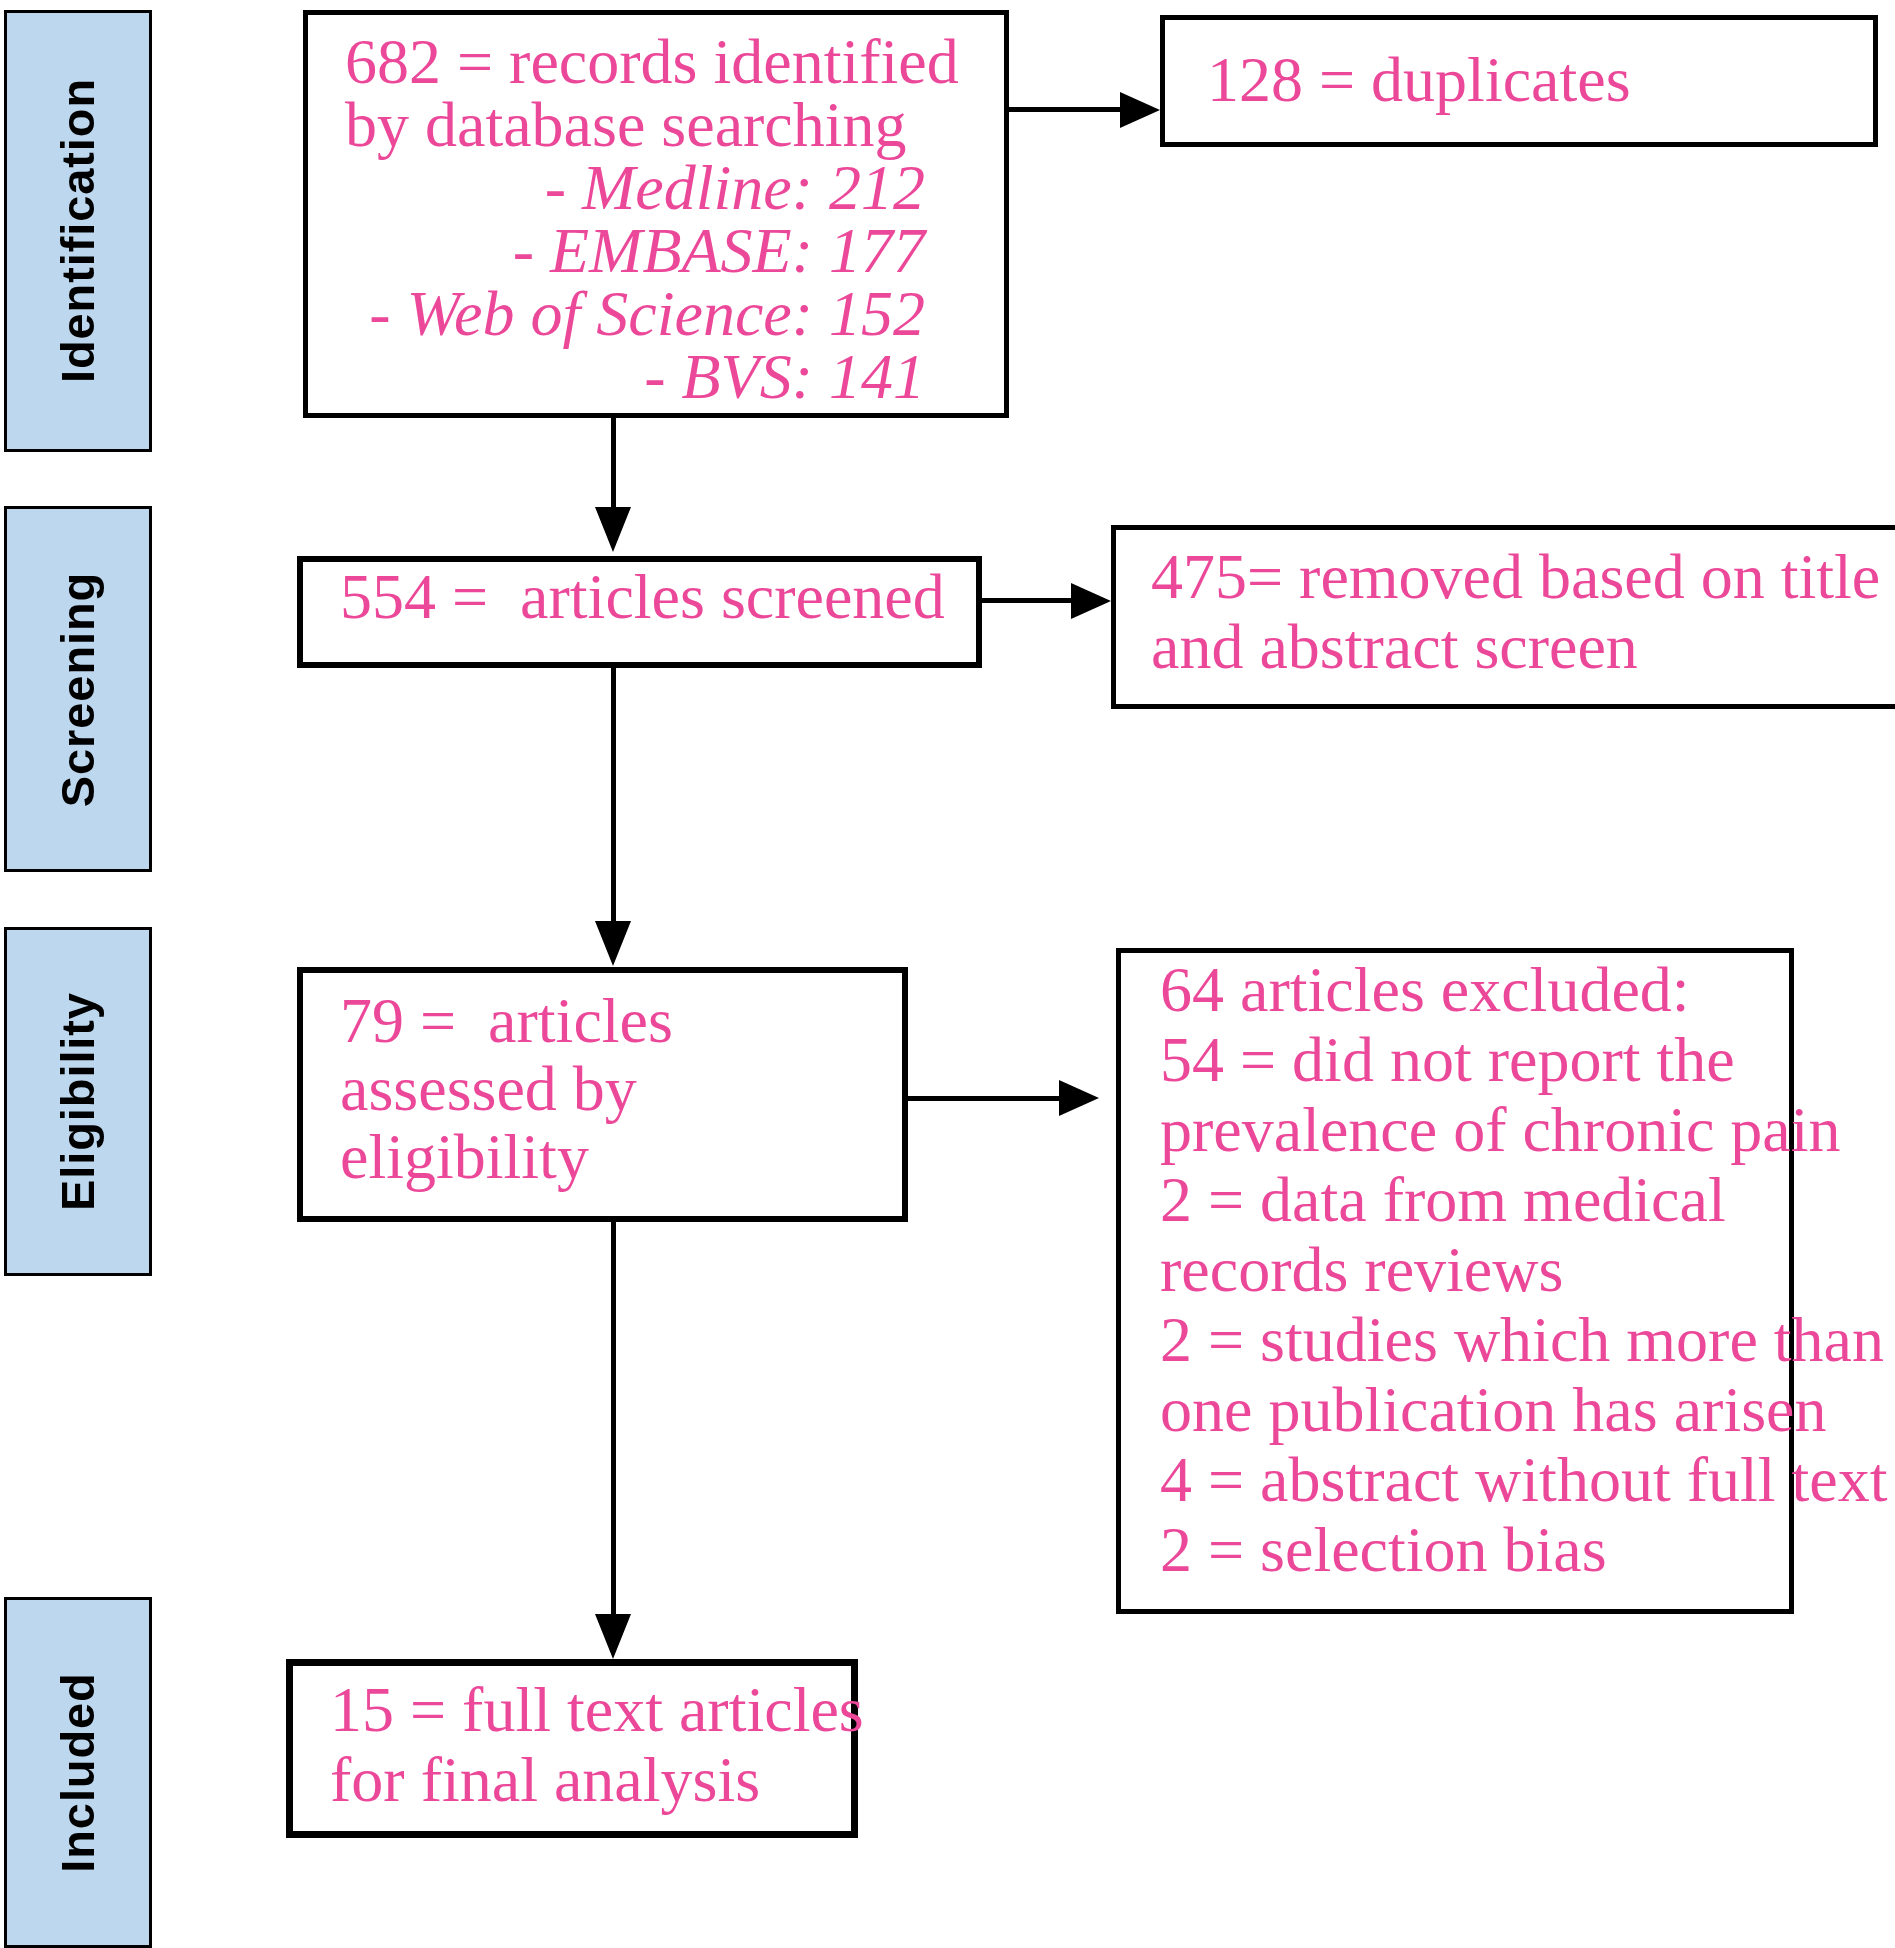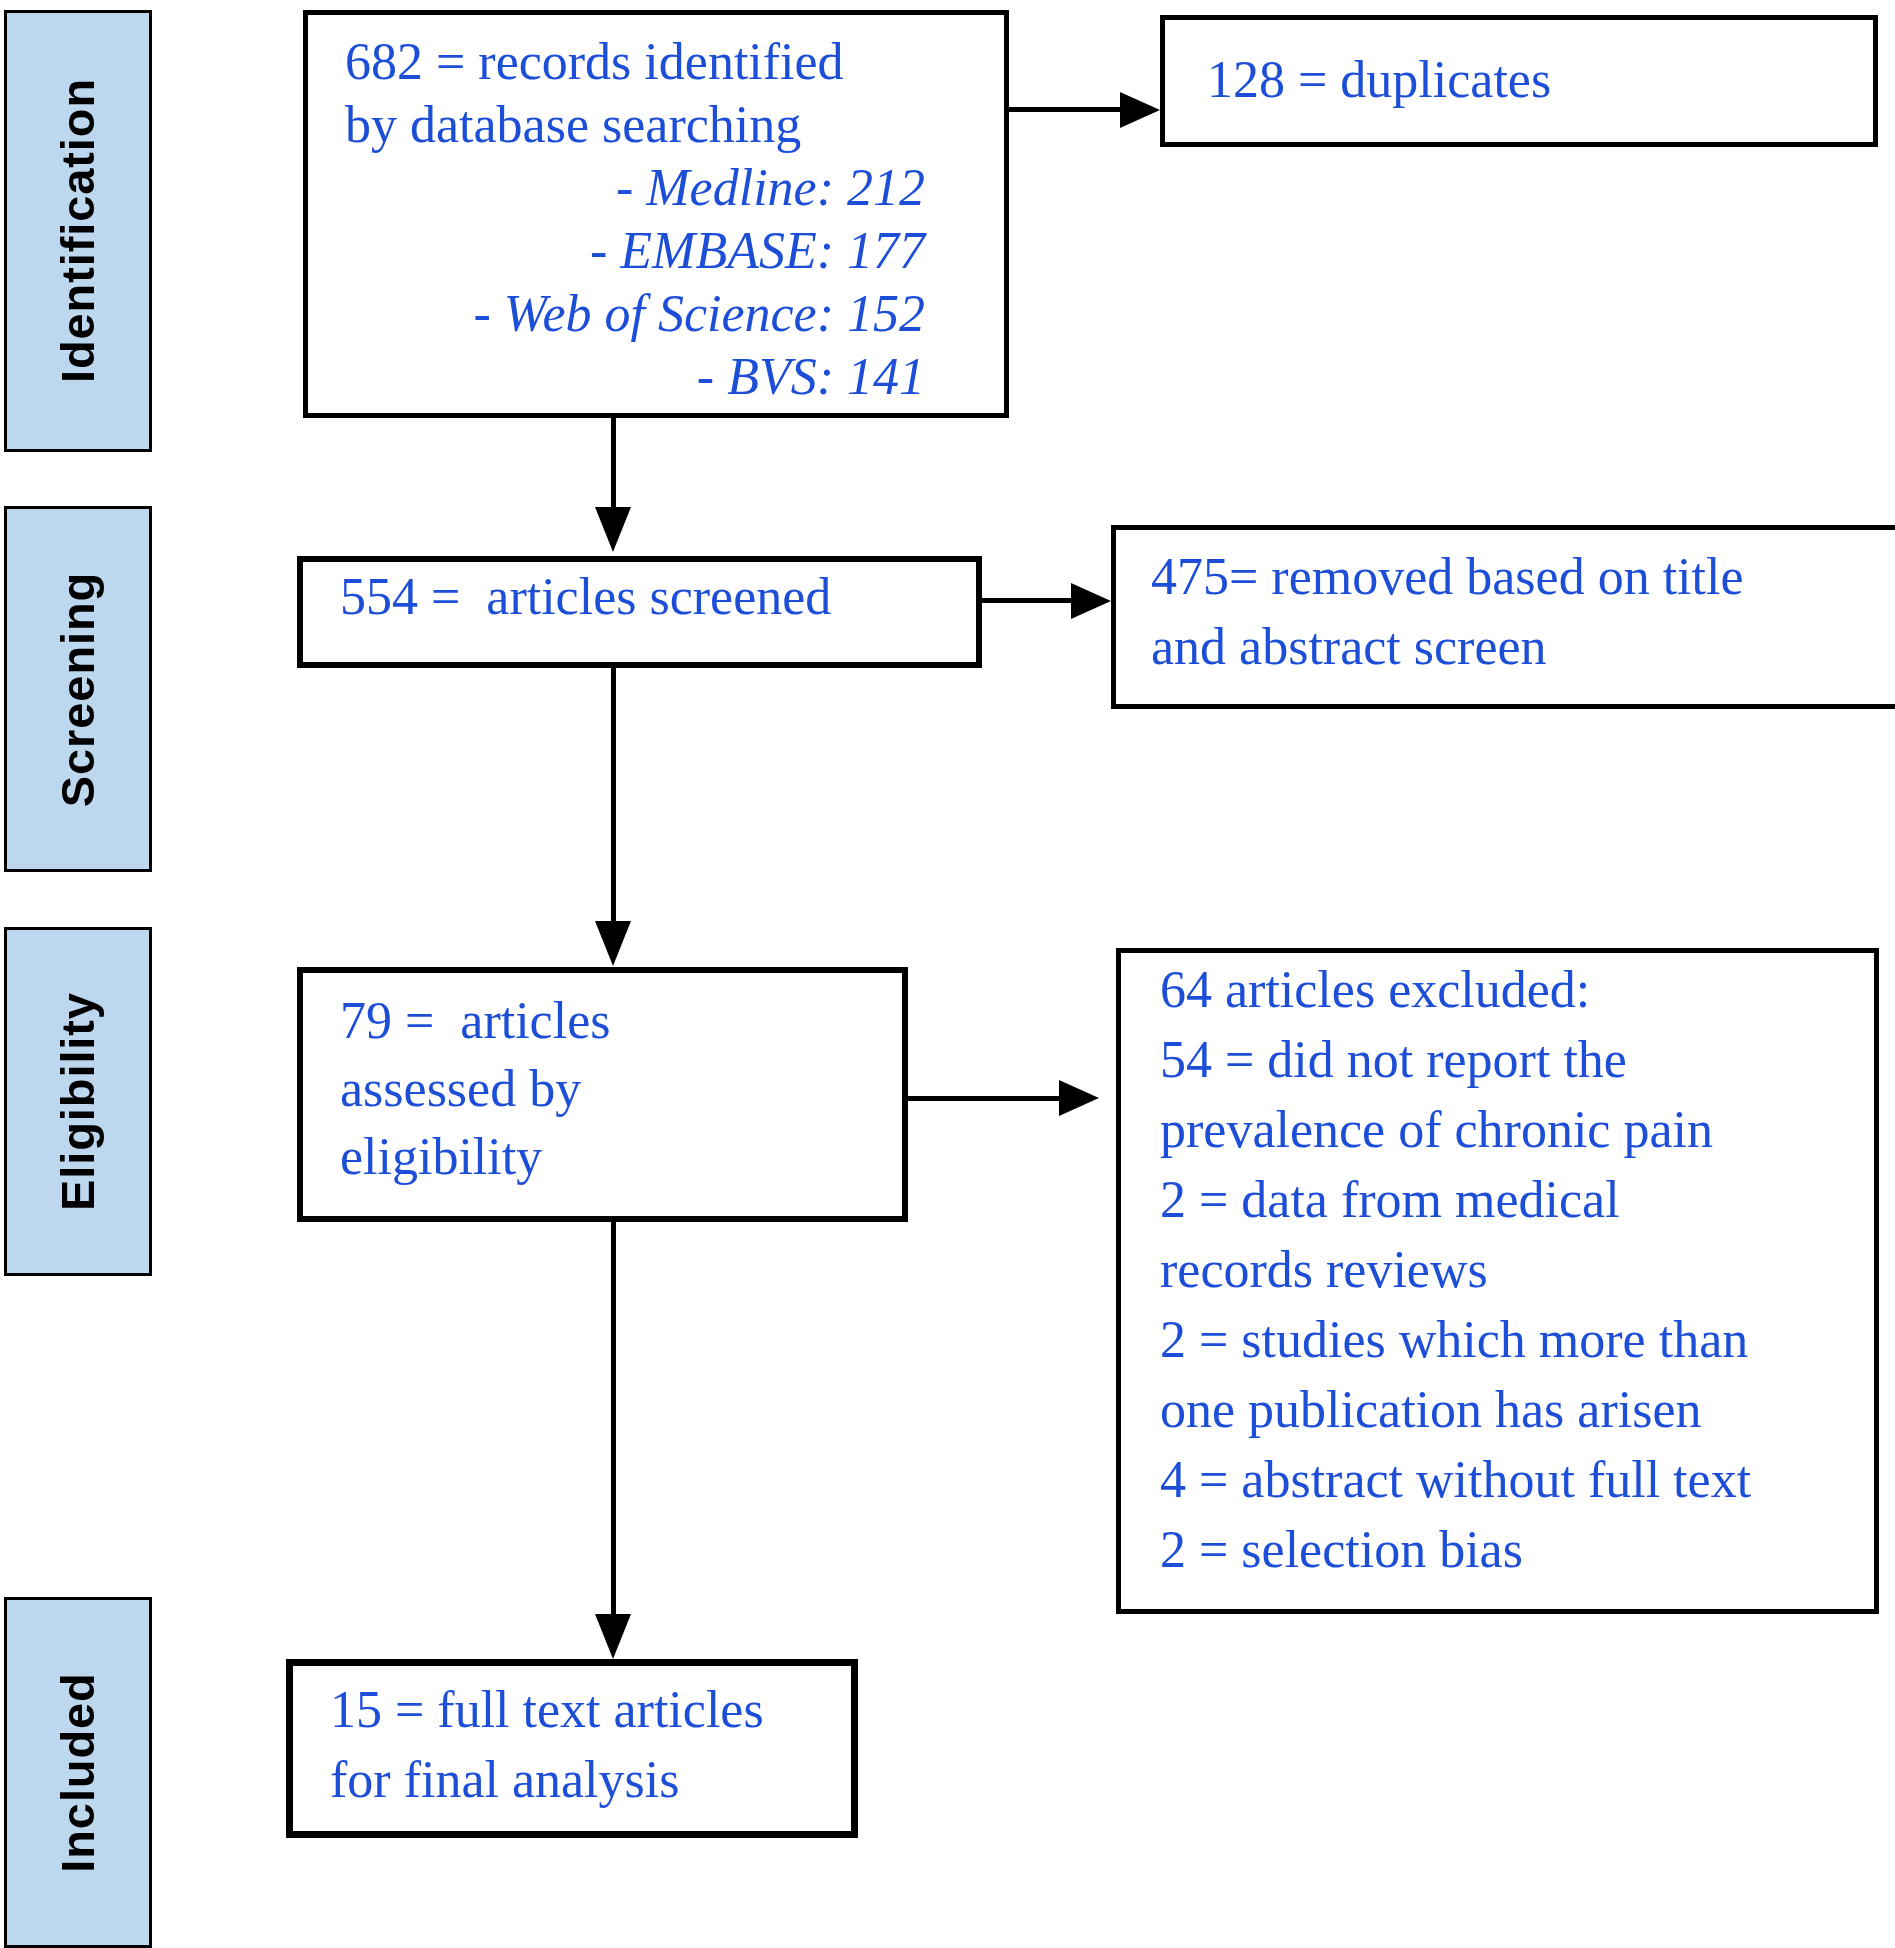--- a/index.html
+++ b/index.html
@@ -34,23 +34,23 @@
     font-size: 47px;
     letter-spacing: 0.9px;
     color: #000000;
   }
 
   
   .box {
     position: absolute;
     background: #ffffff;
     border: 5.2px solid #000000;
-    font-size: 52px;
+    font-size: 64px;
     line-height: 70px;
-    color: #1d4ed8;
+    color: #ec4899;
   }
   .line { white-space: pre; }
   .centered { text-align: right; font-style: italic; }
 
   
   .shaft-h, .shaft-v { position: absolute; background: #000000; }
   .shaft-h { height: 5.2px; }
   .shaft-v { width: 5.2px; }
   .head-right {
     position: absolute; width: 0; height: 0;
@@ -104,21 +104,21 @@
     <div class="line">475= removed based on title</div>
     <div class="line">and abstract screen</div>
   </div>
 
   <div class="box" style="left:297px;top:967px;width:611px;height:255px;border-width:6.1px;padding:14px 0 0 37px;line-height:68px;">
     <div class="line">79 =  articles</div>
     <div class="line">assessed by</div>
     <div class="line">eligibility</div>
   </div>
 
-  <div class="box" style="left:1116px;top:948px;width:763px;height:666px;padding:1.7px 8.7px 0 39px;">
+  <div class="box" style="left:1116px;top:948px;width:678px;height:666px;padding:1.7px 8.7px 0 39px;">
     <div class="line">64 articles excluded:</div>
     <div class="line">54 = did not report the</div>
     <div class="line">prevalence of chronic pain</div>
     <div class="line">2 = data from medical</div>
     <div class="line">records reviews</div>
     <div class="line">2 = studies which more than</div>
     <div class="line">one publication has arisen</div>
     <div class="line">4 = abstract without full text</div>
     <div class="line">2 = selection bias</div>
   </div>

